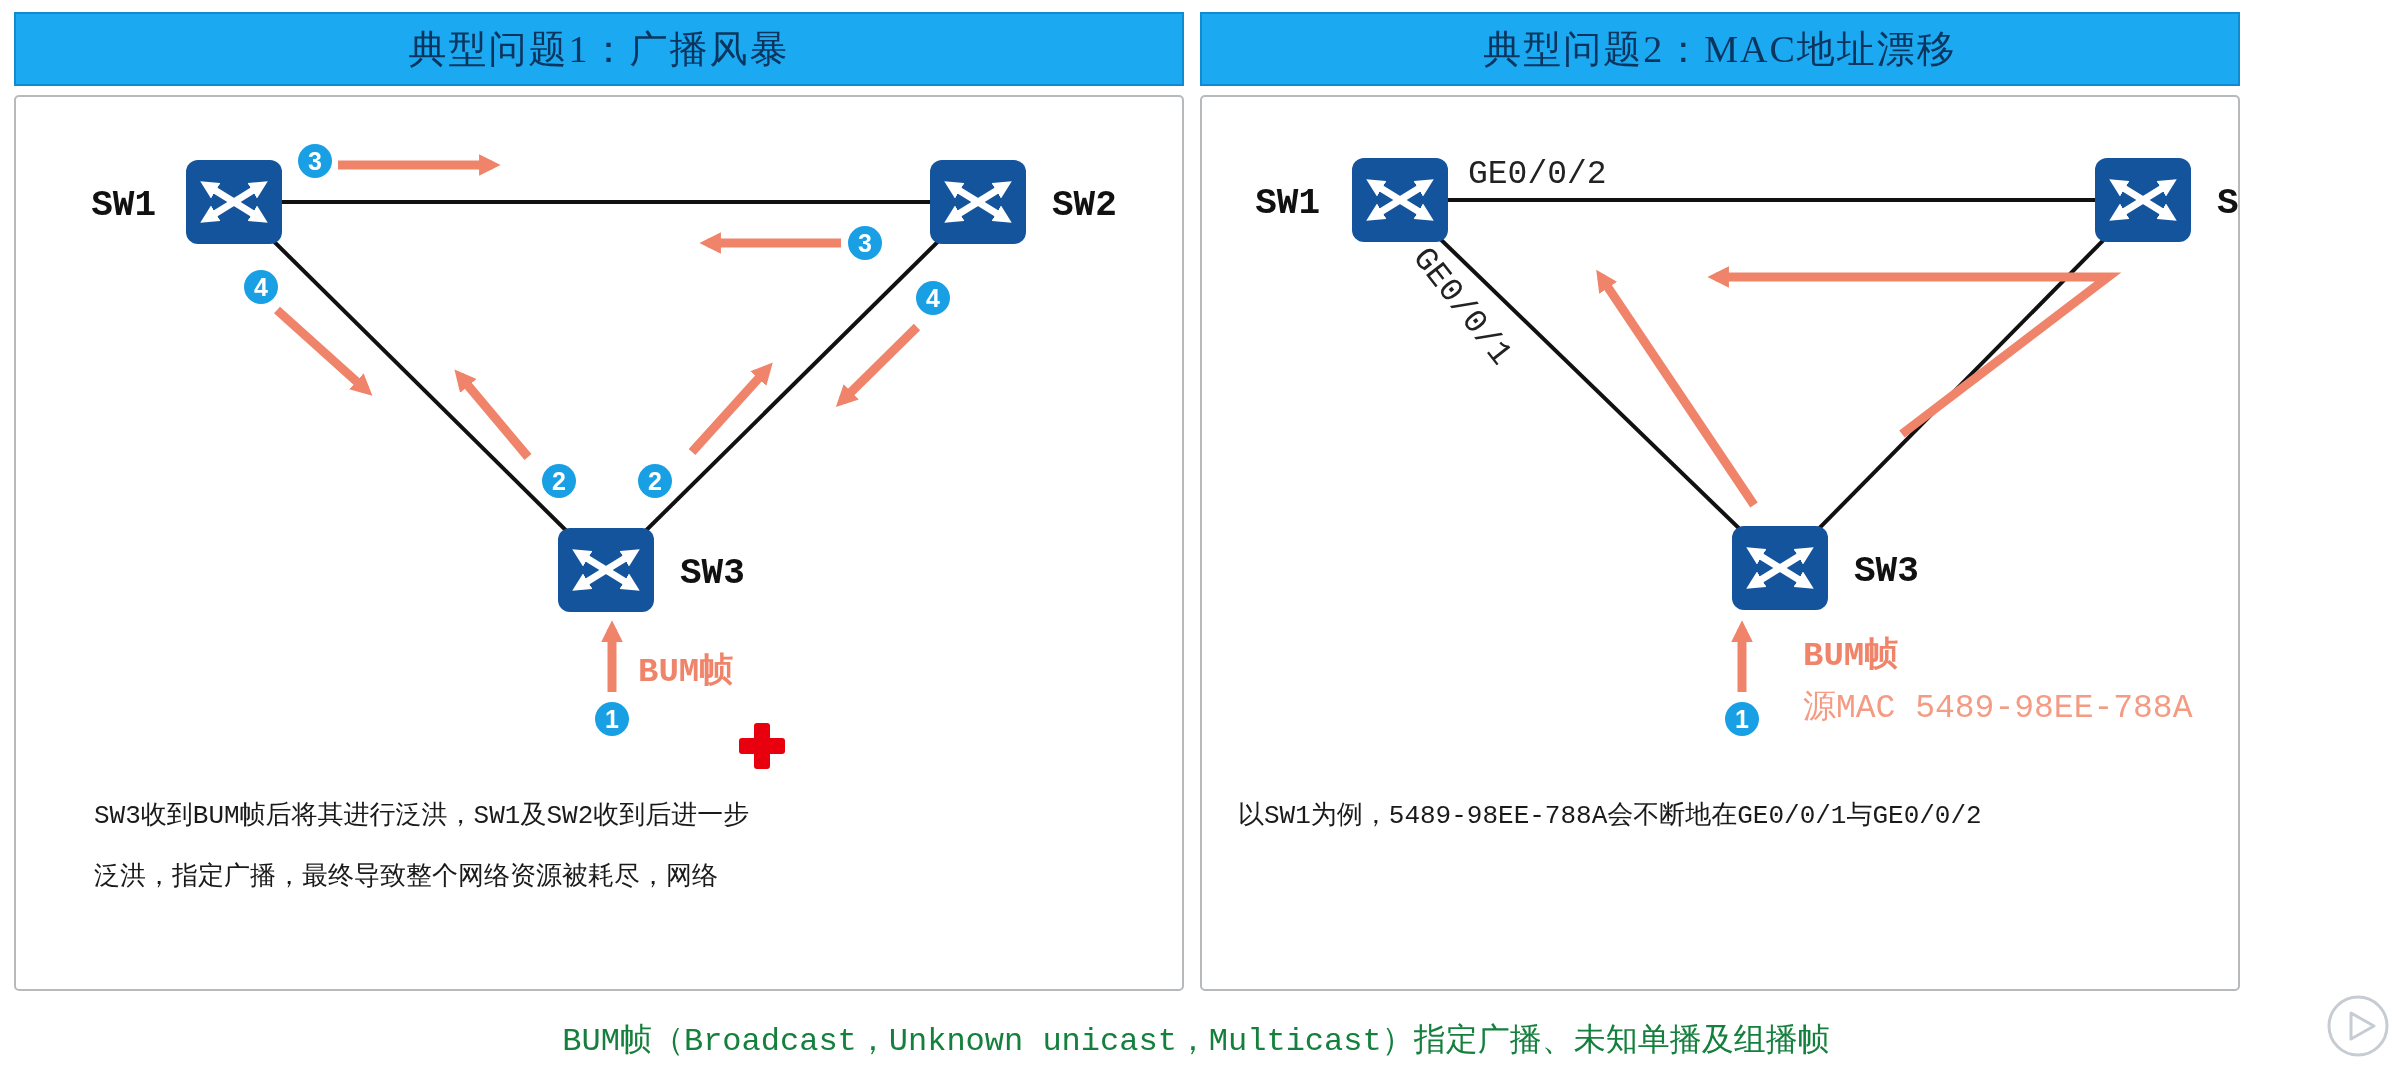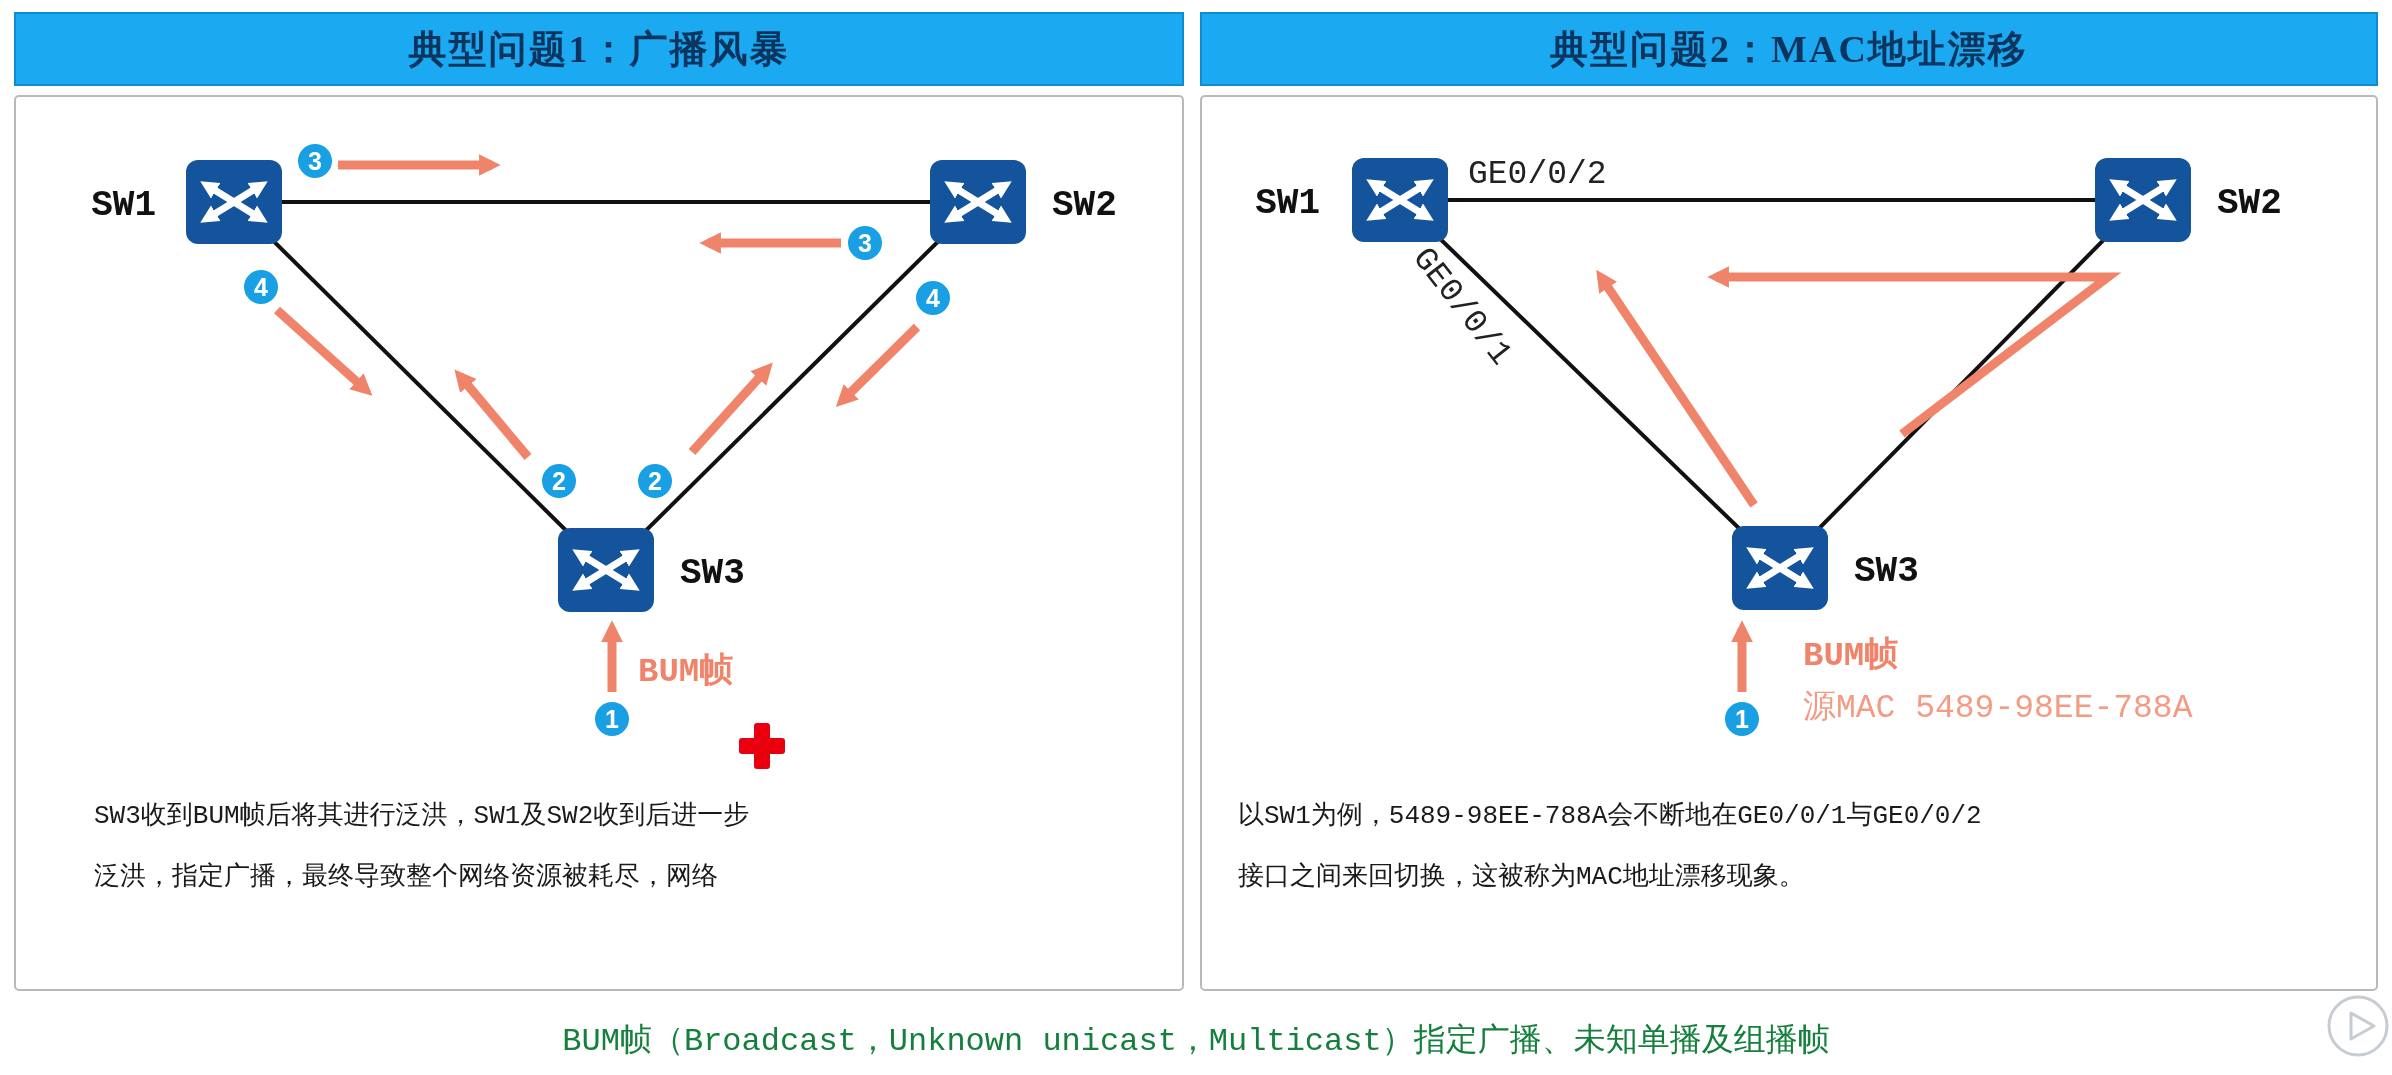--- a/index.html
+++ b/index.html
@@ -2,25 +2,25 @@
 <html><head>
 <meta charset="utf-8">
 <style>
   * { margin:0; padding:0; box-sizing:border-box; }
   html,body { width:2392px; height:1075px; }
   body { position:relative; overflow:hidden; background:#ffffff;
          font-family:"Liberation Sans", sans-serif; }
 
   .panel { position:absolute; top:12px; }
   #panel-left  { left:14px;  width:1170px; }
-  #panel-right { left:1200px; width:1178px; }
+  #panel-right { left:1200px; width:1040px; }
 
   .panel-header { height:74px; background:#1BA9F1; border:2px solid #0F8CD0;
                   display:flex; align-items:center; justify-content:center; }
-  .panel-header h1 { font-size:38px; font-weight:bold; color:#0B355E;
+  .panel-header h1 { font-size:38px; font-weight:normal; color:#0B355E;
                      font-family:"Liberation Serif", serif; letter-spacing:2px; }
 
   .panel-body { margin-top:9px; height:896px; background:#fff;
                 border:2px solid #b7babd; border-radius:5px; position:relative; overflow:hidden; }
 
   .diagram { display:block; }
 
   .caption { font-family:"Liberation Mono", monospace; font-size:26px;
              line-height:61px; color:#1a1a1a; padding:4px 28px 0 78px; }
   #panel-right .caption { padding-left:36px; }
@@ -182,21 +182,20 @@
         <circle r="17" fill="#189FE4"></circle>
         <text class="badge-num" text-anchor="middle" dy="9">1</text>
       </g>
 
       <text class="frame-label" x="601" y="568">BUM帧</text>
       <text class="mac-label" x="601" y="620">源MAC 5489-98EE-788A</text>
     </svg>
 
     <div class="caption">
       <div>以SW1为例，5489-98EE-788A会不断地在GE0/0/1与GE0/0/2</div>
-      <div>接口之间来回切换，这被称为MAC地址漂移现象。</div>
     </div>
   </div>
 </section>
 
 <div class="footer">BUM帧（Broadcast，Unknown unicast，Multicast）指定广播、未知单播及组播帧</div>
 
 <svg class="play" width="72" height="72" viewBox="0 0 72 72">
   <circle cx="36" cy="36" r="29" fill="#ffffff" stroke="#C7CCD3" stroke-width="3"></circle>
   <path d="M29 23 L52 36 L29 49 Z" fill="none" stroke="#C7CCD3" stroke-width="3" stroke-linejoin="round"></path>
 </svg>

